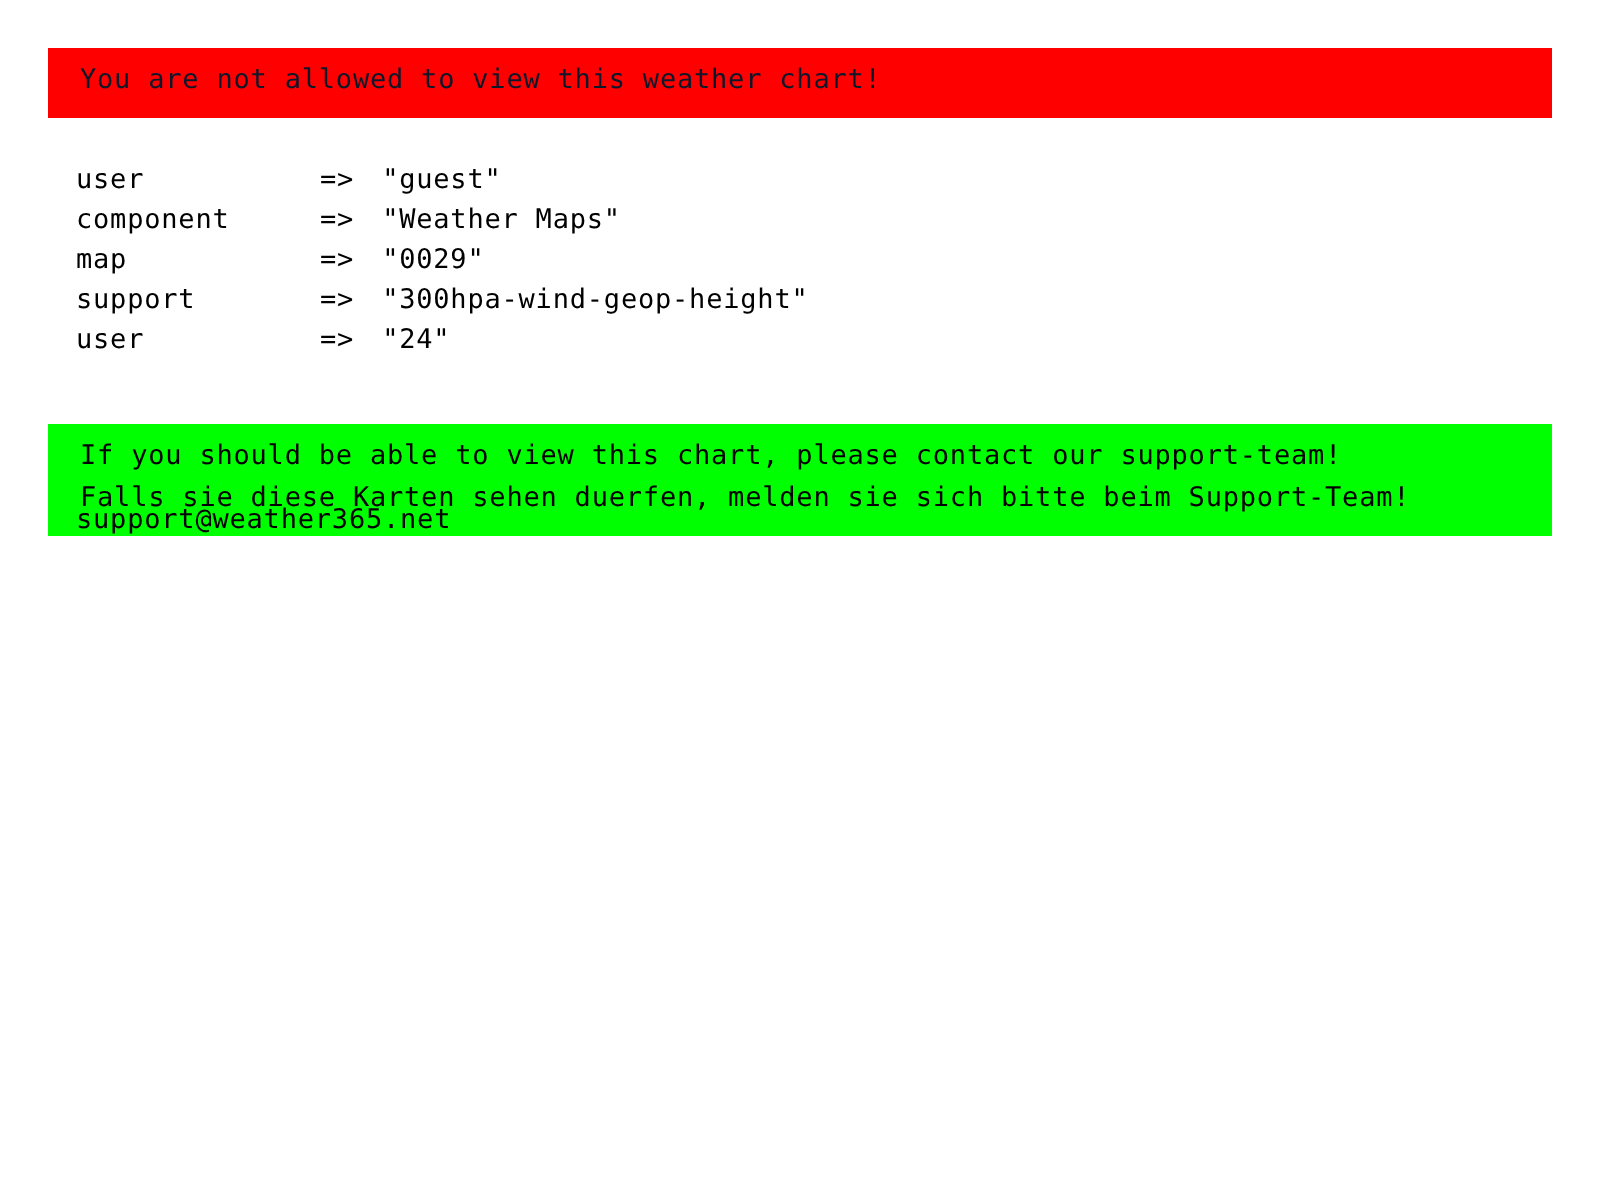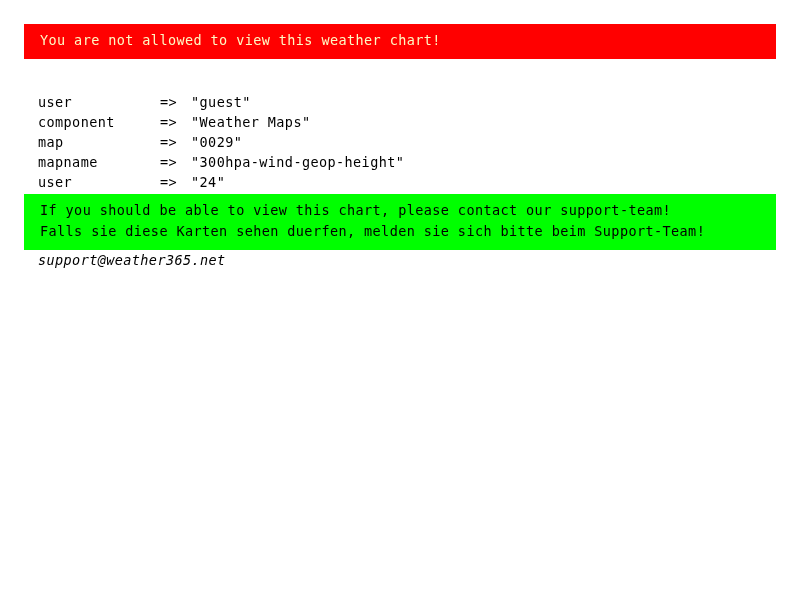--- a/index.html
+++ b/index.html
@@ -27,34 +27,34 @@
     box-sizing: border-box;
     padding: 6px 16px 8px 16px;
     font-size: 13.5px;
     line-height: 21px;
     letter-spacing: 0.4px;
     white-space: nowrap;
   }
   .banner-error {
     top: 24px;
     background: #ff0000;
-    color: #fef9c3;
+    color: #0f172a;
   }
   .banner-info {
-    top: 194px;
+    top: 212px;
     background: #00ff00;
     color: #000000;
   }
   .banner .line {
     display: block;
   }
   .details {
     position: absolute;
     left: 38px;
-    top: 92px;
+    top: 80px;
     border-collapse: collapse;
   }
   .details td {
     font-family: "DejaVu Sans Mono", monospace;
     font-size: 13.5px;
     line-height: 20px;
     letter-spacing: 0.4px;
     padding: 0;
     white-space: nowrap;
     vertical-align: top;
@@ -74,21 +74,20 @@
     display: flex;
     justify-content: space-between;
     font-size: 13.5px;
     line-height: 20px;
     letter-spacing: 0.4px;
     white-space: nowrap;
   }
   a.contact {
     color: #000000;
     text-decoration: none;
-    font-style: italic;
   }
 </style>
 </head>
 <body>
 
 <div class="page">
 
   <div class="banner banner-error">
     <span class="line">You are not allowed to view this weather chart!</span>
   </div>
@@ -104,21 +103,21 @@
         <td class="key">component</td>
         <td class="arrow">=&gt;</td>
         <td class="value">"Weather Maps"</td>
       </tr>
       <tr>
         <td class="key">map</td>
         <td class="arrow">=&gt;</td>
         <td class="value">"0029"</td>
       </tr>
       <tr>
-        <td class="key">mapname</td>
+        <td class="key">support</td>
         <td class="arrow">=&gt;</td>
         <td class="value">"300hpa-wind-geop-height"</td>
       </tr>
       <tr>
         <td class="key">user</td>
         <td class="arrow">=&gt;</td>
         <td class="value">"24"</td>
       </tr>
     </tbody>
   </table>

